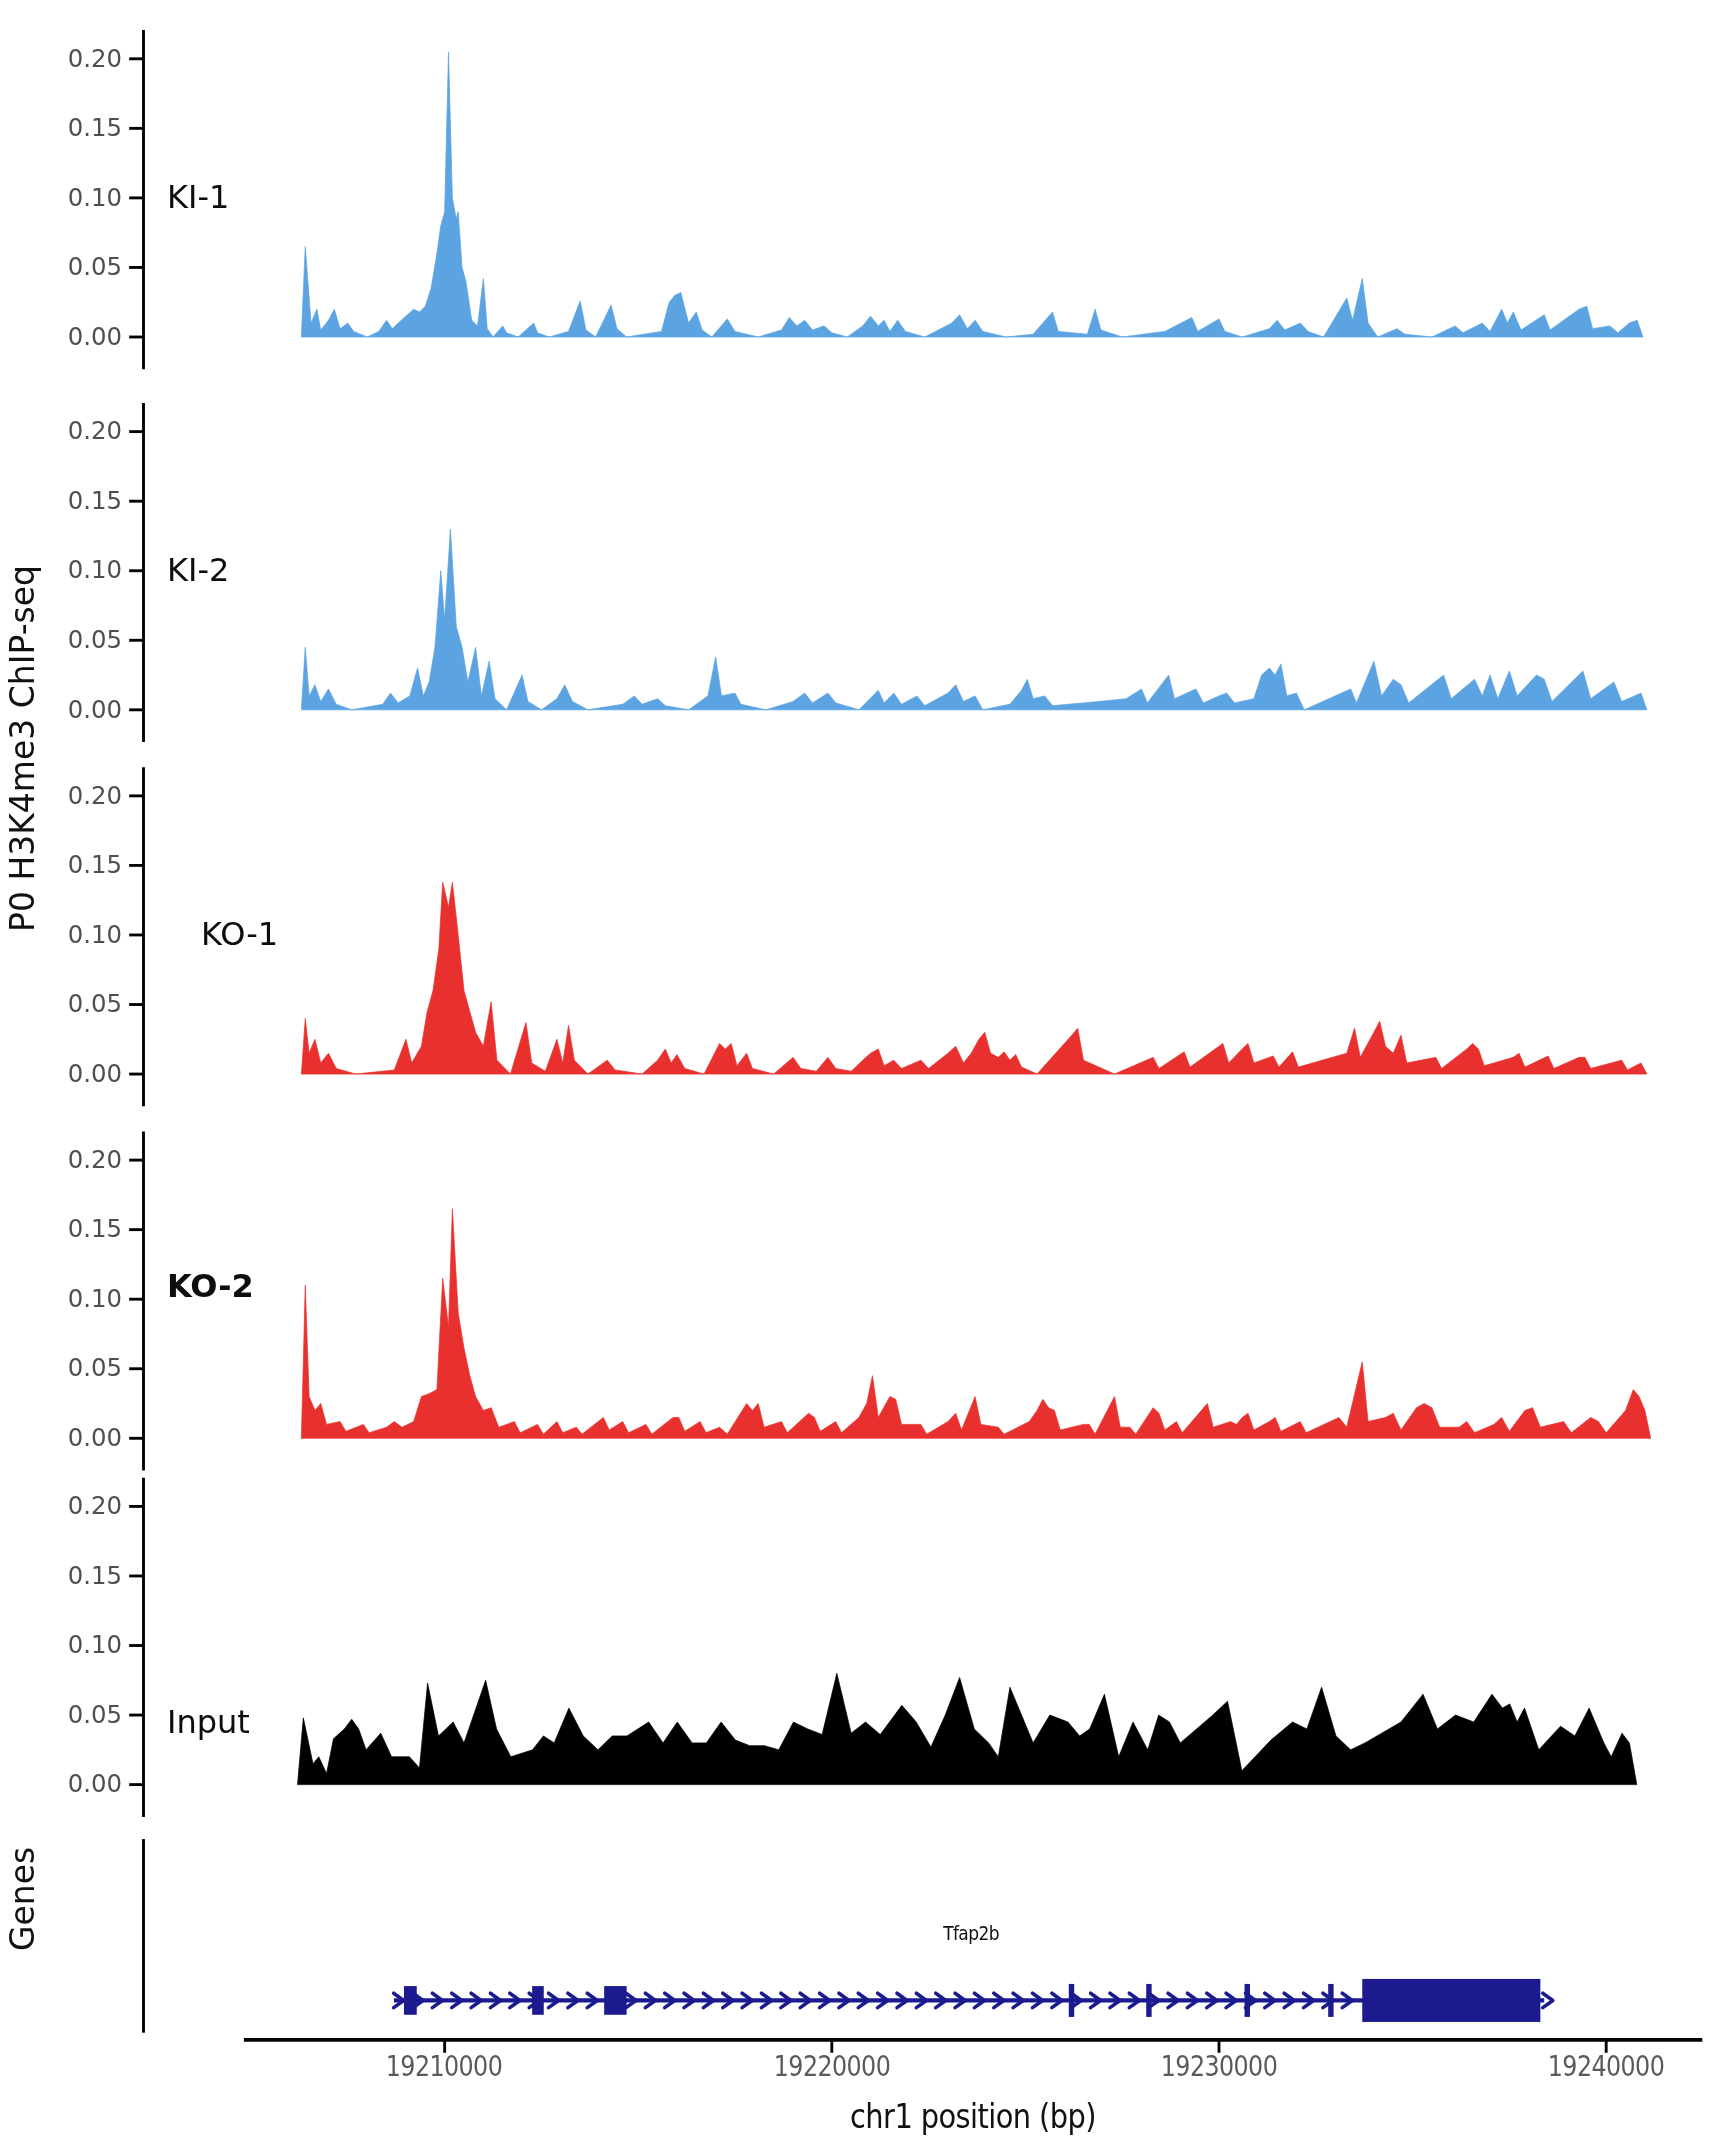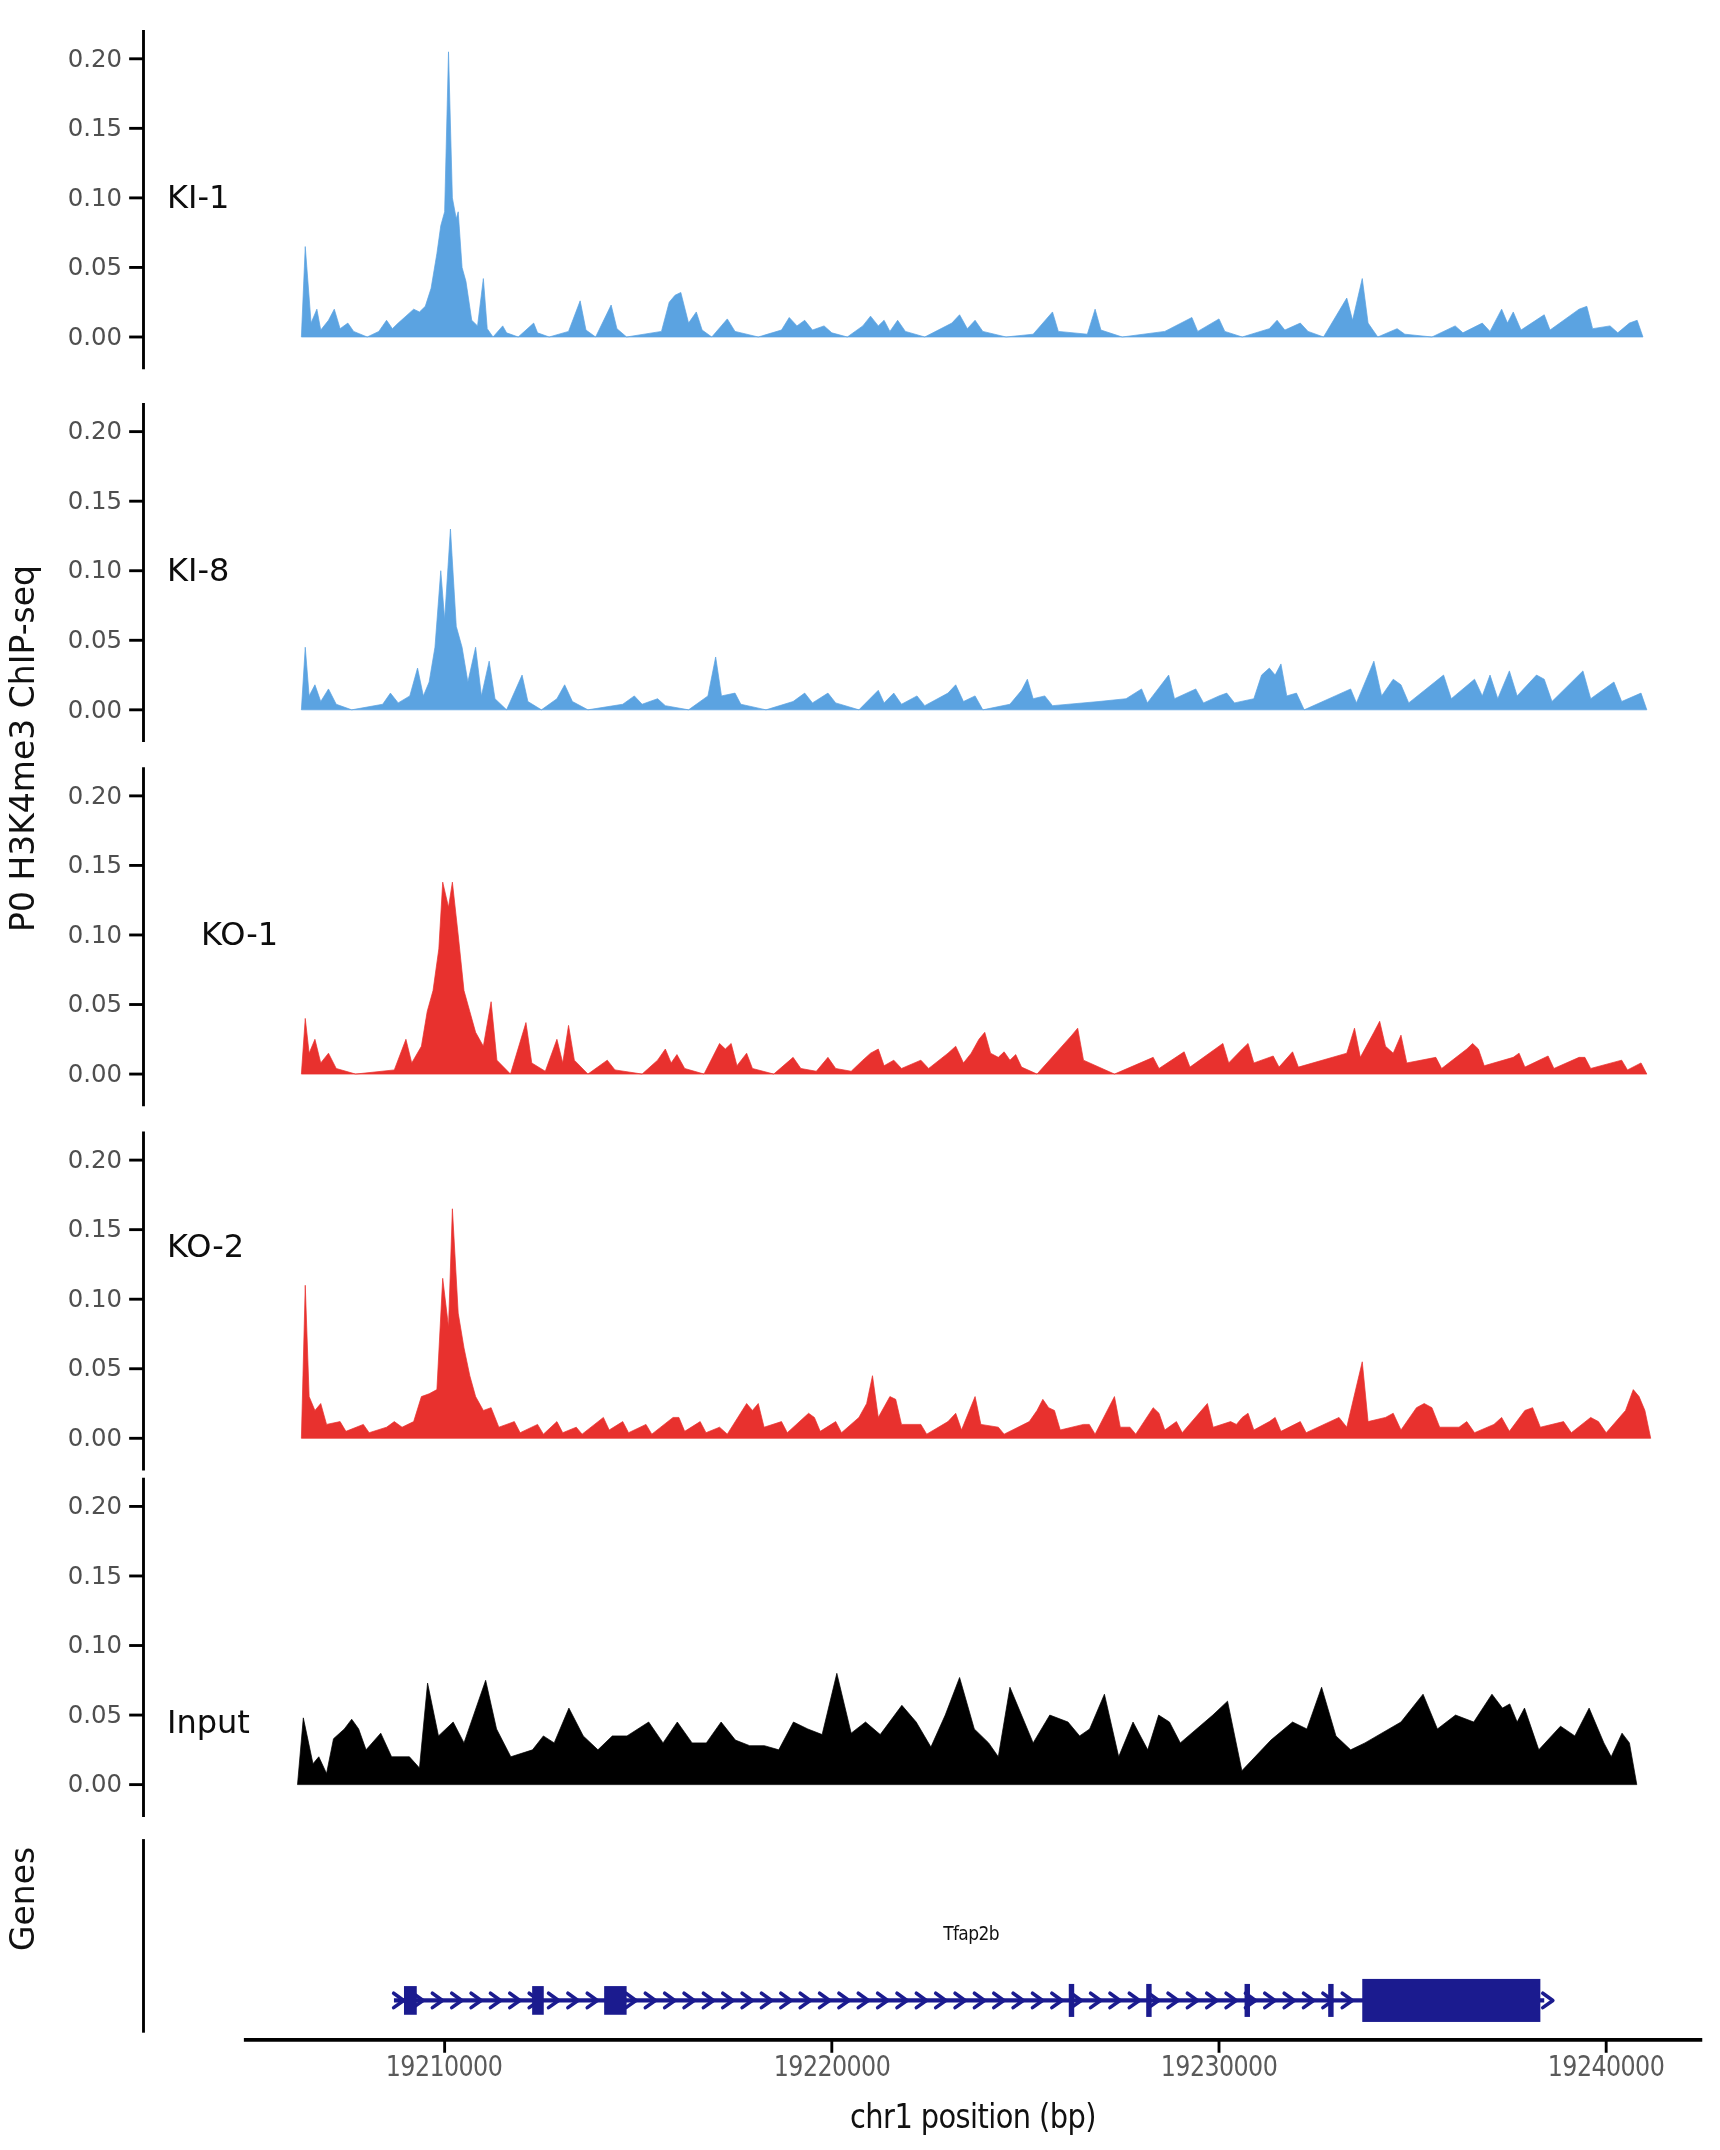--- a/index.html
+++ b/index.html
@@ -134,33 +134,33 @@
       <div class="lbl ytick" style="left: 29px; top: 250px; width: 93px; height: 34px; line-height: 34px; font-size: 24.4px;">0.05</div>
       <div class="lbl ytick" style="left: 29px; top: 181px; width: 93px; height: 34px; line-height: 34px; font-size: 24.4px;">0.10</div>
       <div class="lbl ytick" style="left: 29px; top: 111px; width: 93px; height: 34px; line-height: 34px; font-size: 24.4px;">0.15</div>
       <div class="lbl ytick" style="left: 29px; top: 42px; width: 93px; height: 34px; line-height: 34px; font-size: 24.4px;">0.20</div>
       <div class="lbl trk" style="left: 167px; top: 179px; height: 37px; line-height: 37px;">KI-1</div>
       <div class="lbl ytick" style="left: 29px; top: 693px; width: 93px; height: 34px; line-height: 34px; font-size: 24.4px;">0.00</div>
       <div class="lbl ytick" style="left: 29px; top: 623px; width: 93px; height: 34px; line-height: 34px; font-size: 24.4px;">0.05</div>
       <div class="lbl ytick" style="left: 29px; top: 553px; width: 93px; height: 34px; line-height: 34px; font-size: 24.4px;">0.10</div>
       <div class="lbl ytick" style="left: 29px; top: 484px; width: 93px; height: 34px; line-height: 34px; font-size: 24.4px;">0.15</div>
       <div class="lbl ytick" style="left: 29px; top: 414px; width: 93px; height: 34px; line-height: 34px; font-size: 24.4px;">0.20</div>
-      <div class="lbl trk" style="left: 167px; top: 552px; height: 37px; line-height: 37px;">KI-8</div>
+      <div class="lbl trk" style="left: 167px; top: 552px; height: 37px; line-height: 37px;">KI-2</div>
       <div class="lbl ytick" style="left: 29px; top: 1057px; width: 93px; height: 34px; line-height: 34px; font-size: 24.4px;">0.00</div>
       <div class="lbl ytick" style="left: 29px; top: 987px; width: 93px; height: 34px; line-height: 34px; font-size: 24.4px;">0.05</div>
       <div class="lbl ytick" style="left: 29px; top: 918px; width: 93px; height: 34px; line-height: 34px; font-size: 24.4px;">0.10</div>
       <div class="lbl ytick" style="left: 29px; top: 848px; width: 93px; height: 34px; line-height: 34px; font-size: 24.4px;">0.15</div>
       <div class="lbl ytick" style="left: 29px; top: 779px; width: 93px; height: 34px; line-height: 34px; font-size: 24.4px;">0.20</div>
       <div class="lbl trk" style="left: 167px; top: 916px; height: 37px; line-height: 37px; margin-left: 34px;">KO-1</div>
       <div class="lbl ytick" style="left: 29px; top: 1421px; width: 93px; height: 34px; line-height: 34px; font-size: 24.4px;">0.00</div>
       <div class="lbl ytick" style="left: 29px; top: 1351px; width: 93px; height: 34px; line-height: 34px; font-size: 24.4px;">0.05</div>
       <div class="lbl ytick" style="left: 29px; top: 1282px; width: 93px; height: 34px; line-height: 34px; font-size: 24.4px;">0.10</div>
       <div class="lbl ytick" style="left: 29px; top: 1212px; width: 93px; height: 34px; line-height: 34px; font-size: 24.4px;">0.15</div>
       <div class="lbl ytick" style="left: 29px; top: 1143px; width: 93px; height: 34px; line-height: 34px; font-size: 24.4px;">0.20</div>
-      <div class="lbl trk" style="left: 167px; top: 1228px; height: 37px; line-height: 37px;">KO-2</div>
+      <div class="lbl trk" style="left: 167px; top: 1268px; height: 37px; line-height: 37px; font-weight: bold;">KO-2</div>
       <div class="lbl ytick" style="left: 29px; top: 1767px; width: 93px; height: 34px; line-height: 34px; font-size: 24.4px;">0.00</div>
       <div class="lbl ytick" style="left: 29px; top: 1698px; width: 93px; height: 34px; line-height: 34px; font-size: 24.4px;">0.05</div>
       <div class="lbl ytick" style="left: 29px; top: 1628px; width: 93px; height: 34px; line-height: 34px; font-size: 24.4px;">0.10</div>
       <div class="lbl ytick" style="left: 29px; top: 1559px; width: 93px; height: 34px; line-height: 34px; font-size: 24.4px;">0.15</div>
       <div class="lbl ytick" style="left: 29px; top: 1489px; width: 93px; height: 34px; line-height: 34px; font-size: 24.4px;">0.20</div>
       <div class="lbl trk" style="left: 167px; top: 1704px; height: 37px; line-height: 37px;">Input</div>
       <div class="lbl xtick cond" style="left: 444px; top: 2066px; font-size: 29px; transform: translate(-50%, -50%) scaleX(0.82);">19210000</div>
       <div class="lbl xtick cond" style="left: 832px; top: 2066px; font-size: 29px; transform: translate(-50%, -50%) scaleX(0.82);">19220000</div>
       <div class="lbl xtick cond" style="left: 1219px; top: 2066px; font-size: 29px; transform: translate(-50%, -50%) scaleX(0.82);">19230000</div>
       <div class="lbl xtick cond" style="left: 1606px; top: 2066px; font-size: 29px; transform: translate(-50%, -50%) scaleX(0.82);">19240000</div>

